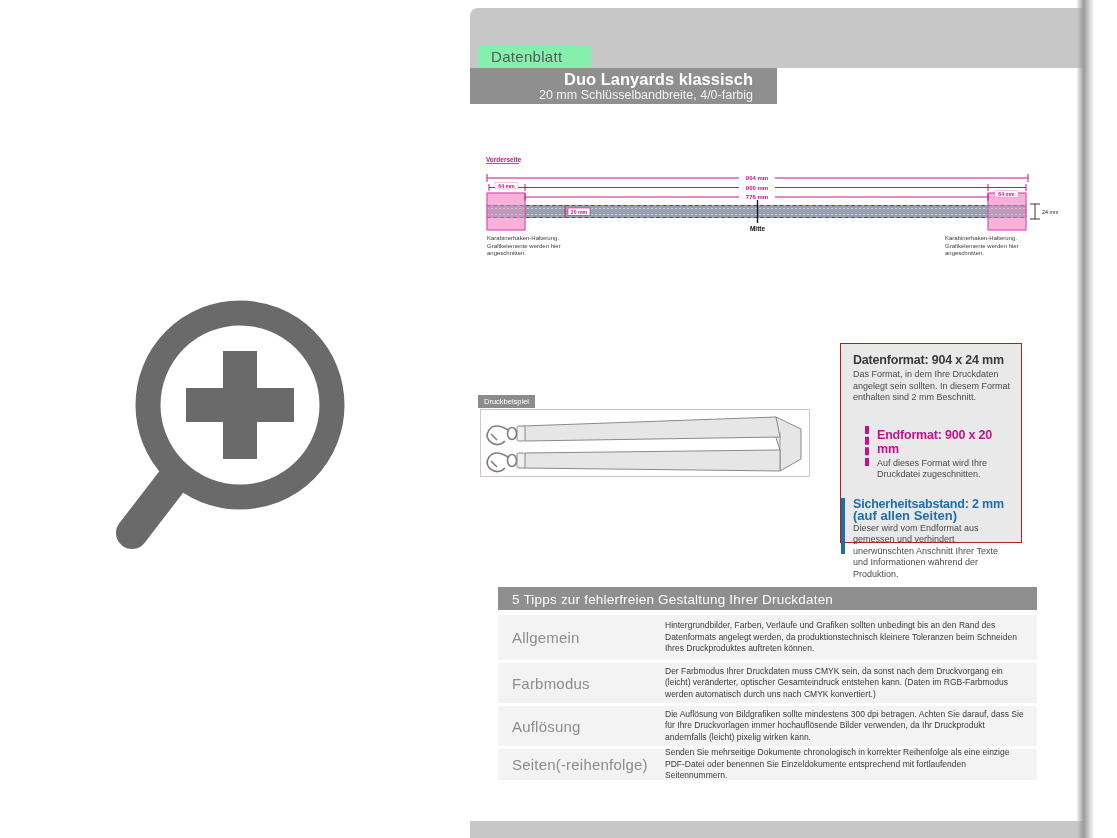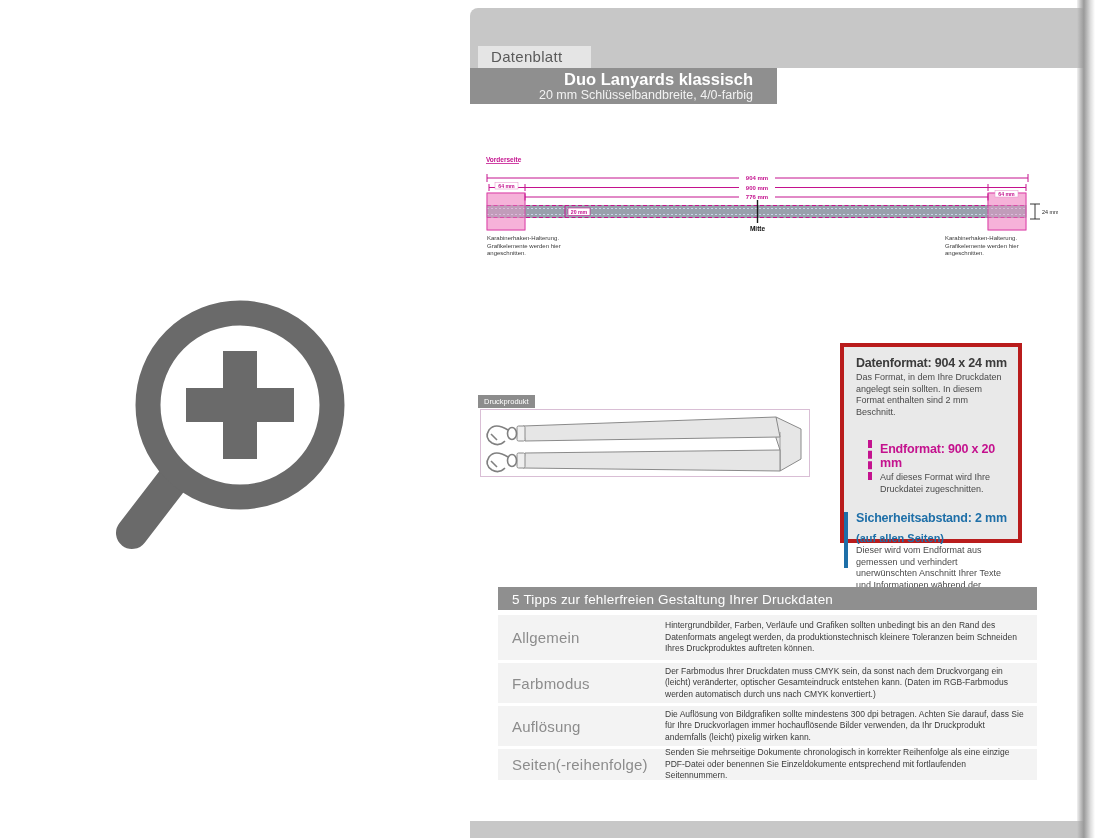--- a/index.html
+++ b/index.html
@@ -6,21 +6,21 @@
   html,body { background:#fff; }
   body { font-family:"Liberation Sans", sans-serif; }
   .canvas { position:relative; width:1117px; height:838px; overflow:hidden; background:#fff; }
 
   
   .top-band { position:absolute; left:470px; top:8px; width:615px; height:60px; background:#c7c7c7; border-radius:8px 4px 0 0; }
   .bottom-band { position:absolute; left:470px; top:821px; width:615px; height:17px; background:#c7c7c7; }
   .edge-gradient { position:absolute; left:1077px; top:0; width:18px; height:838px;
     background:linear-gradient(to right, rgba(200,200,200,.25), #9a9a9a 38%, #dddddd 75%, #ffffff); }
 
-  .tab { position:absolute; left:478px; top:46px; width:113px; height:22px; background:#e5e5e5;
+  .tab { position:absolute; left:478px; top:46px; width:113px; height:22px; background:#86efac;
     color:#5a5a5a; font-size:15px; line-height:22px; padding-left:13px; letter-spacing:.3px; }
   .title-bar { position:absolute; left:470px; top:68px; width:307px; height:36px; background:#8f8f8f;
     color:#fff; text-align:right; padding:3px 24px 0 0; }
   .title-bar .t1 { font-size:16.5px; font-weight:bold; line-height:17px;padding-left:12px; }
   .title-bar .t2 { font-size:12.5px; line-height:15px; color:#f2f2f2;padding-left:24px; }
 
   
   .magnifier { position:absolute; left:110px; top:285px; cursor:pointer; }
 
   
@@ -30,24 +30,24 @@
   .note.right { left:945px; top:235px; }
 
   
   .dbsp-label { position:absolute; left:478px; top:395px; background:#8c8c8c; color:#fff;
     font-size:7.5px; line-height:13px; padding:0 6px; }
   .lanyard-box { position:absolute; left:480px; top:409px; width:330px; height:68px;
     background:#fff; border:1px solid #d9bed5; }
 
   
   .info-box { position:absolute; left:840px; top:343px; width:182px; height:200px;
-    background:#e9e9e9; border:4px solid #b91c1c; padding:9px 10px 0 12px; }
+    background:#e9e9e9; border:1px solid #b91c1c; padding:9px 10px 0 12px; }
   .info-sec { position:relative; }
   .info-sec .ttl { font-size:12.5px; font-weight:bold; line-height:14px; letter-spacing:-.2px; }
-  .info-sec .sub { font-size:11px; font-weight:bold; line-height:10px;margin-top:8px; }
+  .info-sec .sub { font-size:13px; font-weight:bold; line-height:10px; }
   .info-sec .bdy { font-size:9px; line-height:11.5px; color:#4a4a4a; margin-top:2px; }
   .sec-daten .ttl { color:#3b3b3b; }
   .sec-end { margin-top:24px;margin-left:24px; }
   .sec-end .ttl { color:#c4128e; }
   .sec-end::before { content:""; position:absolute; left:-12px; top:-2px; height:40px; border-left:4px dashed #c4128e; }
   .sec-sich { margin-top:16px; }
   .sec-sich .ttl, .sec-sich .sub { color:#1e6fa8; }
   .sec-sich::before { content:""; position:absolute; left:-12px; top:1px; height:56px; border-left:4px solid #1e6fa8; }
 
   
@@ -160,21 +160,21 @@
     </g>
   </svg>
 
   <div class="note left">Karabinerhaken-Halterung.
 Grafikelemente werden hier
 angeschnitten.</div>
   <div class="note right">Karabinerhaken-Halterung.
 Grafikelemente werden hier
 angeschnitten.</div>
 
-  <div class="dbsp-label">Druckprodukt</div>
+  <div class="dbsp-label">Druckbeispiel</div>
   <div class="lanyard-box">
     <svg width="328" height="66" viewBox="0 0 328 66">
 
       <path d="M295,7 L320,19 L320,49 L299,61 L299,40 L295,28 Z" fill="#e6e6e6" stroke="#8a8a8a" stroke-width="1"></path>
       <line x1="299" y1="22" x2="299" y2="40" stroke="#8a8a8a" stroke-width="0.8"></line>
 
       <polygon points="42,16 295,7 299,27 44,31" fill="#e6e6e6" stroke="#8a8a8a" stroke-width="1"></polygon>
 
       <polygon points="44,43 299,40 299,61 42,58" fill="#e6e6e6" stroke="#8a8a8a" stroke-width="1"></polygon>
 

